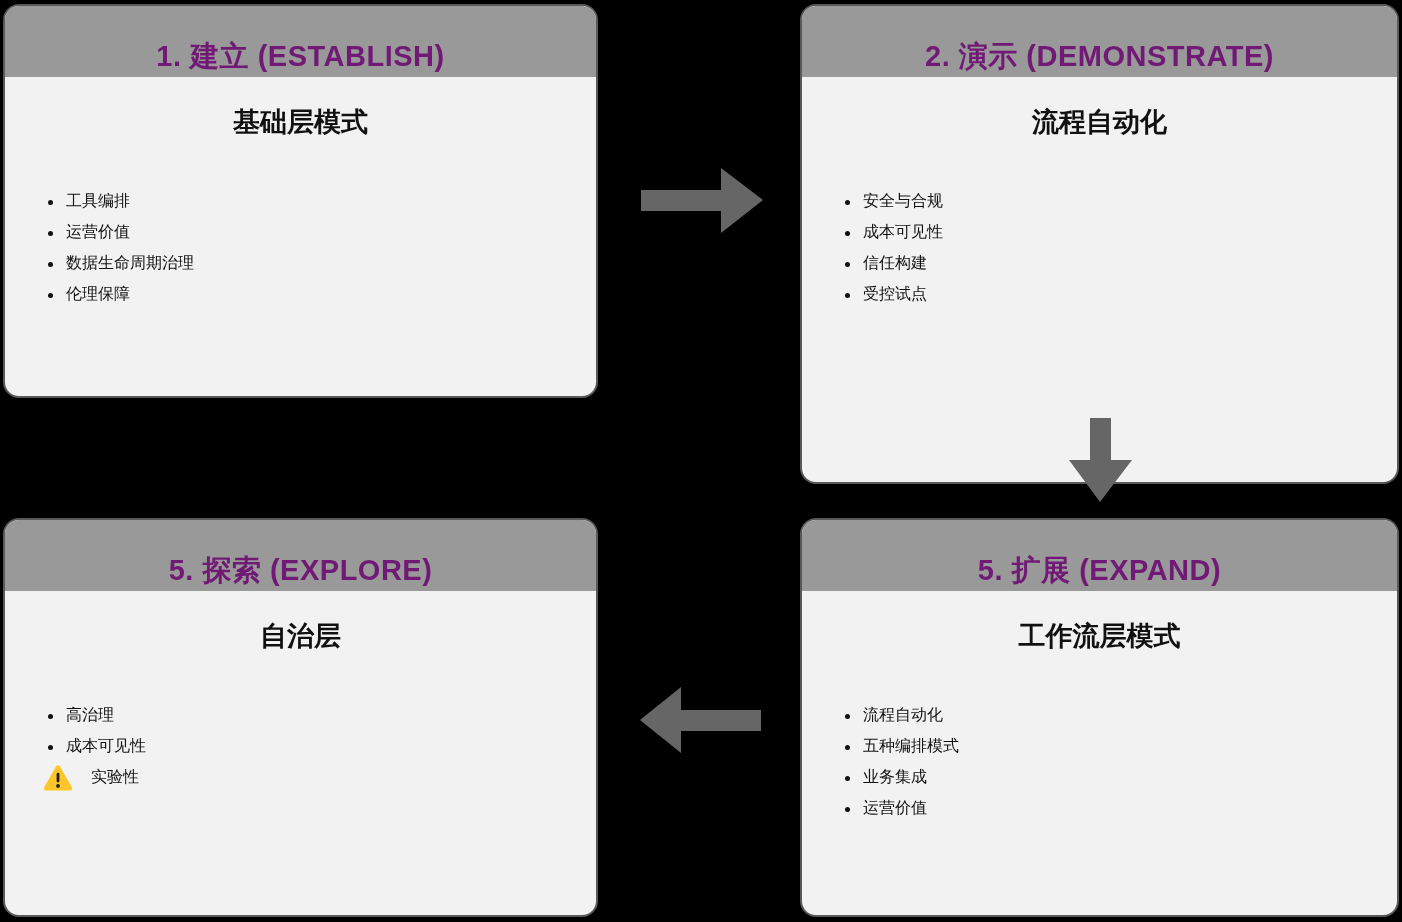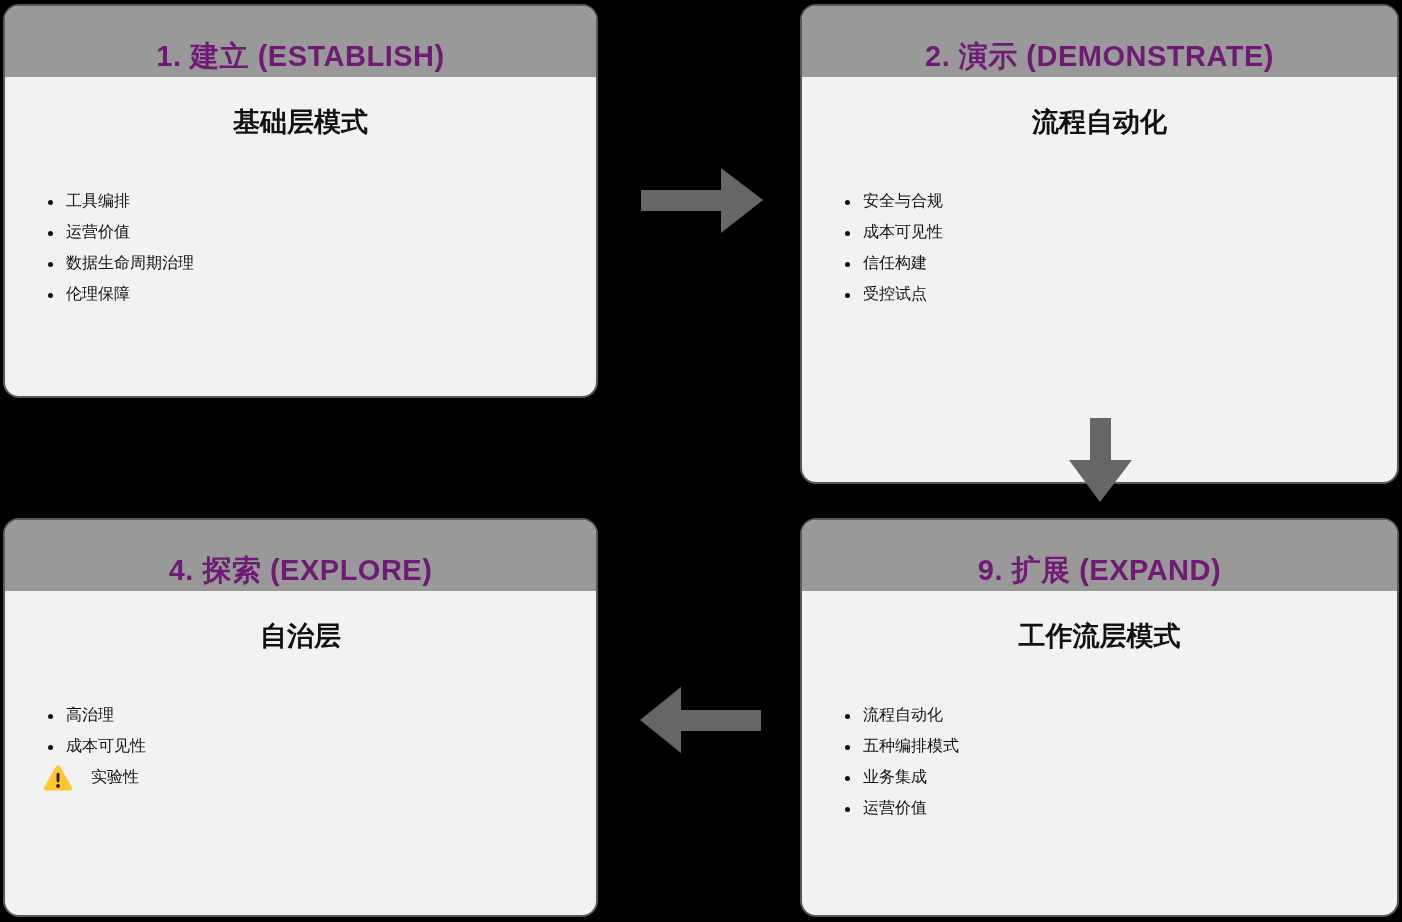--- a/index.html
+++ b/index.html
@@ -141,21 +141,21 @@
         <li class="bullet-row">
           <span class="dot"></span>
           <span>受控试点</span>
         </li>
       </ul>
     </div>
   </section>
 
   <section class="card card-3">
     <header class="card-header">
-      <span>9. 扩展 (EXPAND)</span>
+      <span>5. 扩展 (EXPAND)</span>
     </header>
     <div class="card-body">
       <h3 class="subtitle">工作流层模式</h3>
       <ul class="bullets">
         <li class="bullet-row">
           <span class="dot"></span>
           <span>流程自动化</span>
         </li>
         <li class="bullet-row">
           <span class="dot"></span>
@@ -168,21 +168,21 @@
         <li class="bullet-row">
           <span class="dot"></span>
           <span>运营价值</span>
         </li>
       </ul>
     </div>
   </section>
 
   <section class="card card-4">
     <header class="card-header">
-      <span>4. 探索 (EXPLORE)</span>
+      <span>5. 探索 (EXPLORE)</span>
     </header>
     <div class="card-body">
       <h3 class="subtitle">自治层</h3>
       <ul class="bullets">
         <li class="bullet-row">
           <span class="dot"></span>
           <span>高治理</span>
         </li>
         <li class="bullet-row">
           <span class="dot"></span>

